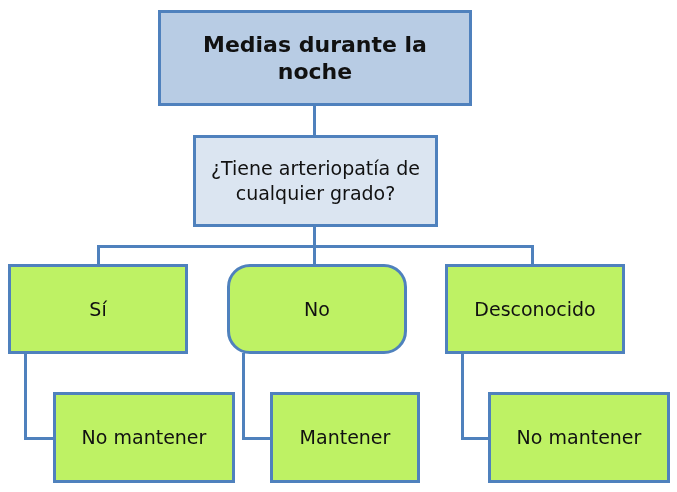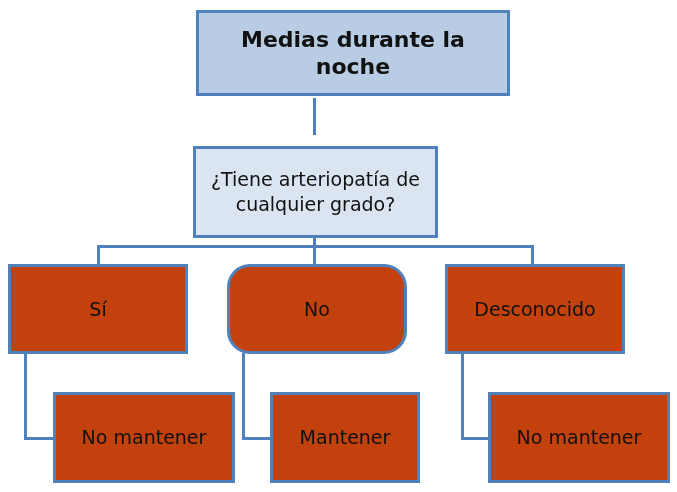--- a/index.html
+++ b/index.html
@@ -9,39 +9,38 @@
     height: 492px;
     background: #ffffff;
     font-family: "DejaVu Sans", "Liberation Sans", sans-serif;
     color: #111111;
     overflow: hidden;
   }
   .node {
     position: absolute;
     box-sizing: border-box;
     border: 3px solid #4f81bd;
-    background: #c2410c;
+    background: #bef264;
     display: flex;
     align-items: center;
     justify-content: center;
     text-align: center;
     padding: 4px 10px;
     font-size: 19px;
     line-height: 1.3;
   }
   .node-title {
-    left: 158px; top: 10px; width: 314px; height: 86px;
+    left: 158px; top: 10px; width: 314px; height: 96px;
     background: #b8cce4;
     font-weight: bold;
     font-size: 22px;
     line-height: 1.25;
-    margin-left: 38px;
   }
   .node-question {
-    left: 193px; top: 146px; width: 245px; height: 92px;
+    left: 193px; top: 135px; width: 245px; height: 92px;
     background: #dbe5f1;
   }
   .node-opt1 { left: 8px;   top: 264px; width: 180px; height: 90px; }
   .node-opt2 { left: 227px; top: 264px; width: 180px; height: 90px; border-radius: 23px; }
   .node-opt3 { left: 445px; top: 264px; width: 180px; height: 90px; align-items: center; }
   .node-out1 { left: 53px;  top: 392px; width: 182px; height: 91px; }
   .node-out2 { left: 270px; top: 392px; width: 150px; height: 91px; }
   .node-out3 { left: 488px; top: 392px; width: 182px; height: 91px; }
   .line {
     position: absolute;

